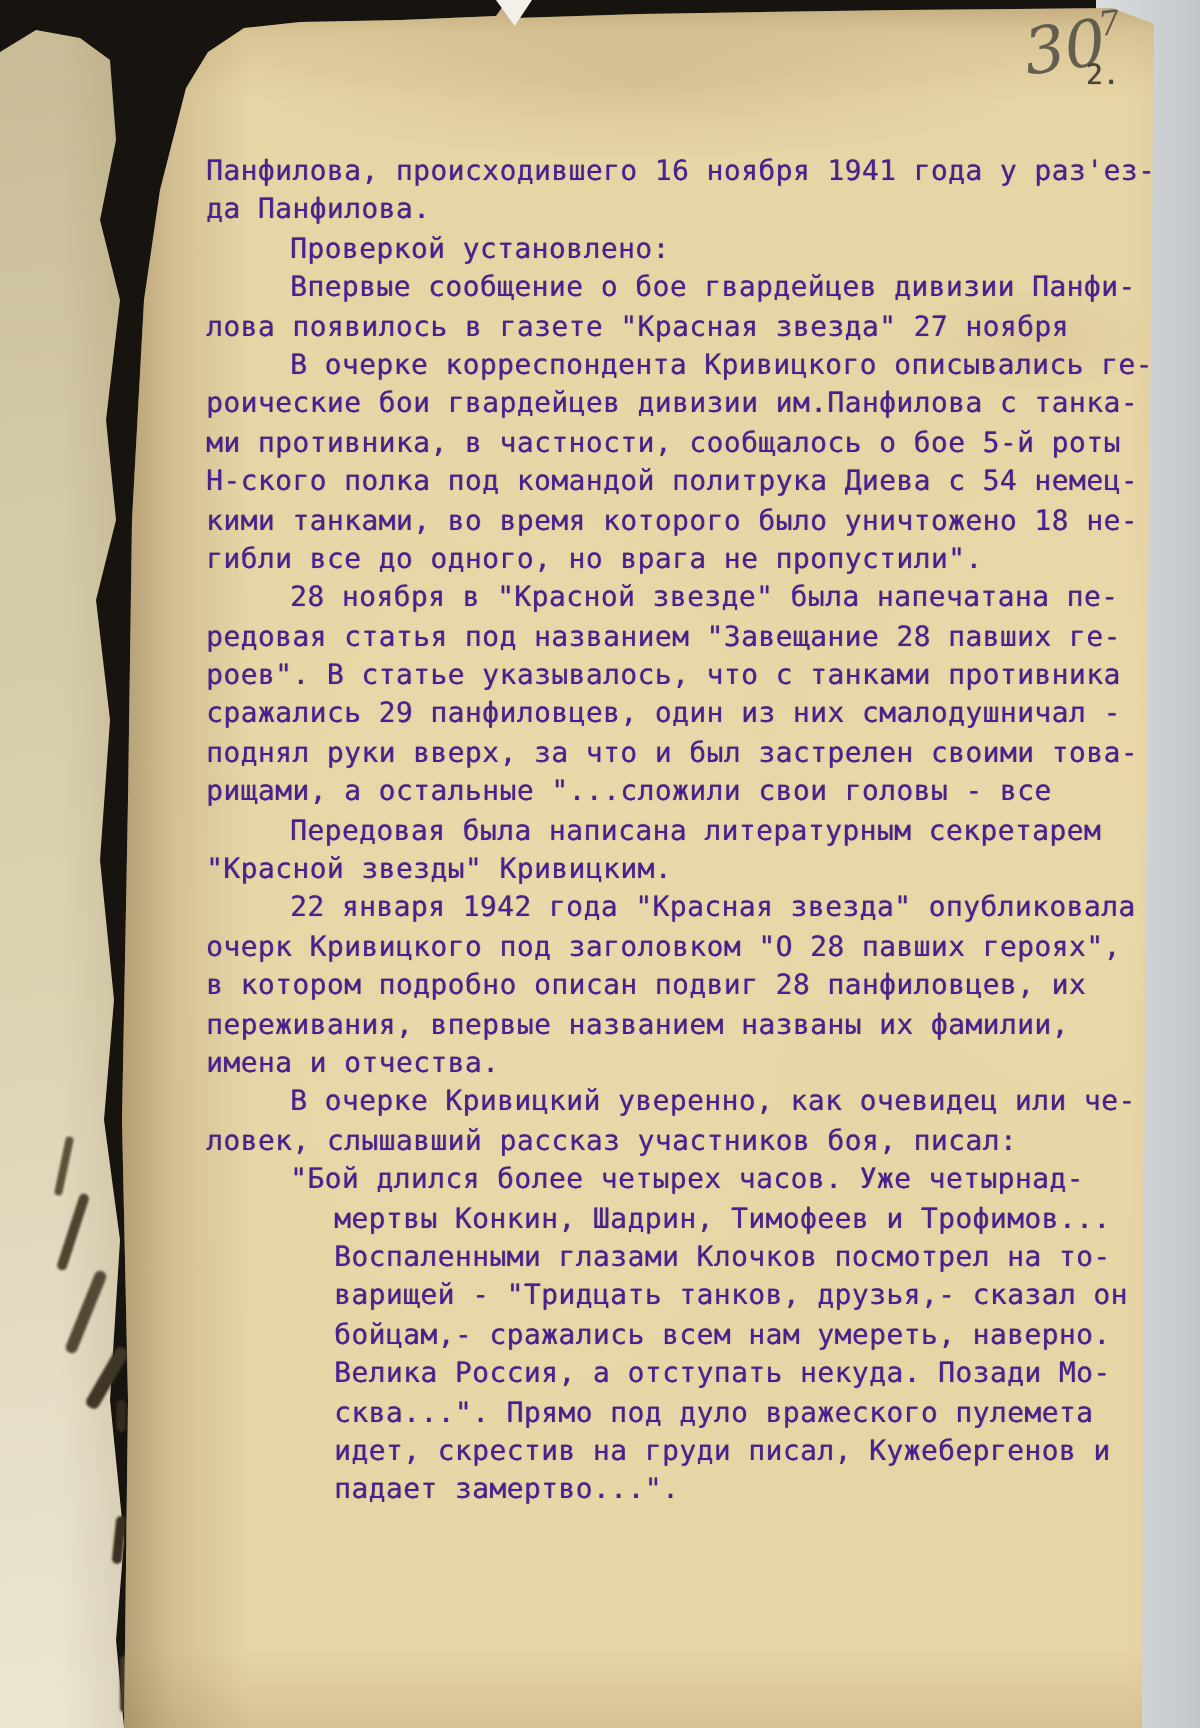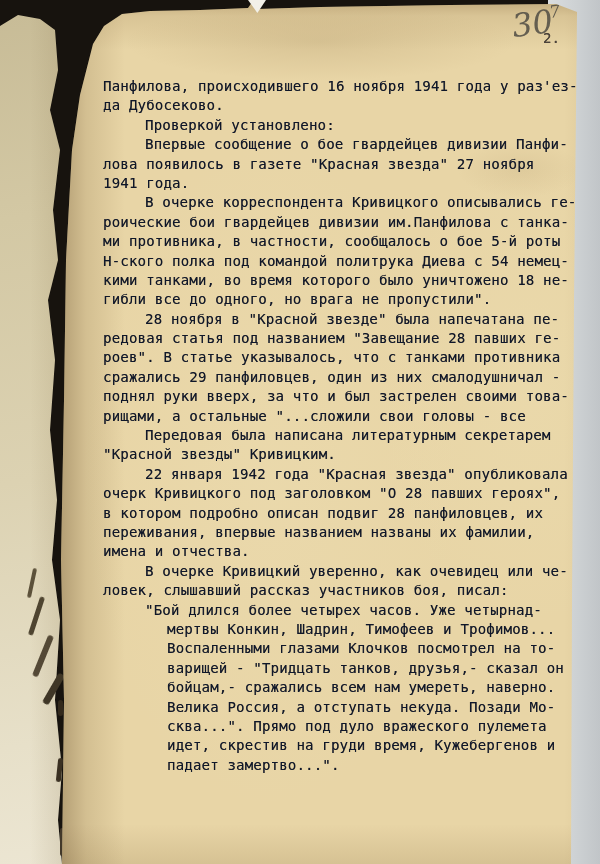--- a/index.html
+++ b/index.html
@@ -37,21 +37,21 @@
     radial-gradient(ellipse 280px 55px at 320px 42px,rgba(135,105,60,.16),transparent 70%),
     radial-gradient(ellipse 90px 40px at 520px 170px,rgba(135,105,60,.10),transparent 70%),
     radial-gradient(ellipse 200px 320px at 88% 45%,rgba(240,228,185,.22),transparent 75%),
     radial-gradient(ellipse 240px 420px at 45% 55%,rgba(242,230,190,.20),transparent 80%);}
   .archive-mark{position:absolute;left:512px;top:4px;color:#4f4c44;opacity:.85;
     font-family:"DejaVu Serif",serif;font-style:italic;font-size:32px;
     transform:rotate(-8deg);}
   .archive-mark sup{font-size:17px;vertical-align:14px;margin-left:-2px;}
   .page-number{position:absolute;left:543px;top:30px;font-size:14px;color:#4b433a;
     text-shadow:0 0 .5px rgba(75,67,58,.9);}
-  .doc-body{position:absolute;left:103px;top:78px;width:480px;color:#0f172a;
+  .doc-body{position:absolute;left:103px;top:78px;width:480px;color:#4c1d95;
     font-size:14px;letter-spacing:.2px;filter:blur(.2px);
     text-shadow:.2px .2px .4px rgba(73,66,58,.75);}
   .line{height:19.4px;white-space:pre;}
   .ind1{padding-left:42px;}
   .ind2{padding-left:42px;}
   .ind3{padding-left:64px;}
   .notch{position:absolute;left:248px;top:0;width:18px;height:13px;background:#f2f0e8;
     clip-path:polygon(0 0,100% 0,52% 100%);}
 </style>
 </head>
@@ -70,25 +70,24 @@
     <span class="c6"></span>
     <span class="c7"></span>
   </div>
   <div class="page">
     <div class="page-shading"></div>
     <div class="page-stains"></div>
     <div class="archive-mark"><span>30</span><sup>7</sup></div>
     <div class="page-number">2.</div>
     <div class="doc-body">
         <div class="line ind0">Панфилова, происходившего 16 ноября 1941 года у раз'ез-</div>
-        <div class="line ind0">да Дубосеково.</div>
+        <div class="line ind0">да Панфилова.</div>
         <div class="line ind1">Проверкой установлено:</div>
         <div class="line ind1">Впервые сообщение о бое гвардейцев дивизии Панфи-</div>
         <div class="line ind0">лова появилось в газете "Красная звезда" 27 ноября</div>
-        <div class="line ind0">1941 года.</div>
         <div class="line ind1">В очерке корреспондента Кривицкого описывались ге-</div>
         <div class="line ind0">роические бои гвардейцев дивизии им.Панфилова с танка-</div>
         <div class="line ind0">ми противника, в частности, сообщалось о бое 5-й роты</div>
         <div class="line ind0">Н-ского полка под командой политрука Диева с 54 немец-</div>
         <div class="line ind0">кими танками, во время которого было уничтожено 18 не-</div>
         <div class="line ind0">гибли все до одного, но врага не пропустили".</div>
         <div class="line ind1">28 ноября в "Красной звезде" была напечатана пе-</div>
         <div class="line ind0">редовая статья под названием "Завещание 28 павших ге-</div>
         <div class="line ind0">роев". В статье указывалось, что с танками противника</div>
         <div class="line ind0">сражались 29 панфиловцев, один из них смалодушничал -</div>
@@ -103,18 +102,18 @@
         <div class="line ind0">имена и отчества.</div>
         <div class="line ind1">В очерке Кривицкий уверенно, как очевидец или че-</div>
         <div class="line ind0">ловек, слышавший рассказ участников боя, писал:</div>
         <div class="line ind2">"Бой длился более четырех часов. Уже четырнад-</div>
         <div class="line ind3">мертвы Конкин, Шадрин, Тимофеев и Трофимов...</div>
         <div class="line ind3">Воспаленными глазами Клочков посмотрел на то-</div>
         <div class="line ind3">варищей - "Тридцать танков, друзья,- сказал он</div>
         <div class="line ind3">бойцам,- сражались всем нам умереть, наверно.</div>
         <div class="line ind3">Велика Россия, а отступать некуда. Позади Мо-</div>
         <div class="line ind3">сква...". Прямо под дуло вражеского пулемета</div>
-        <div class="line ind3">идет, скрестив на груди время, Кужебергенов и</div>
+        <div class="line ind3">идет, скрестив на груди писал, Кужебергенов и</div>
         <div class="line ind3">падает замертво...".</div>
       </div>
   </div>
   <div class="notch"></div>
 </div>
 
 </body></html>

